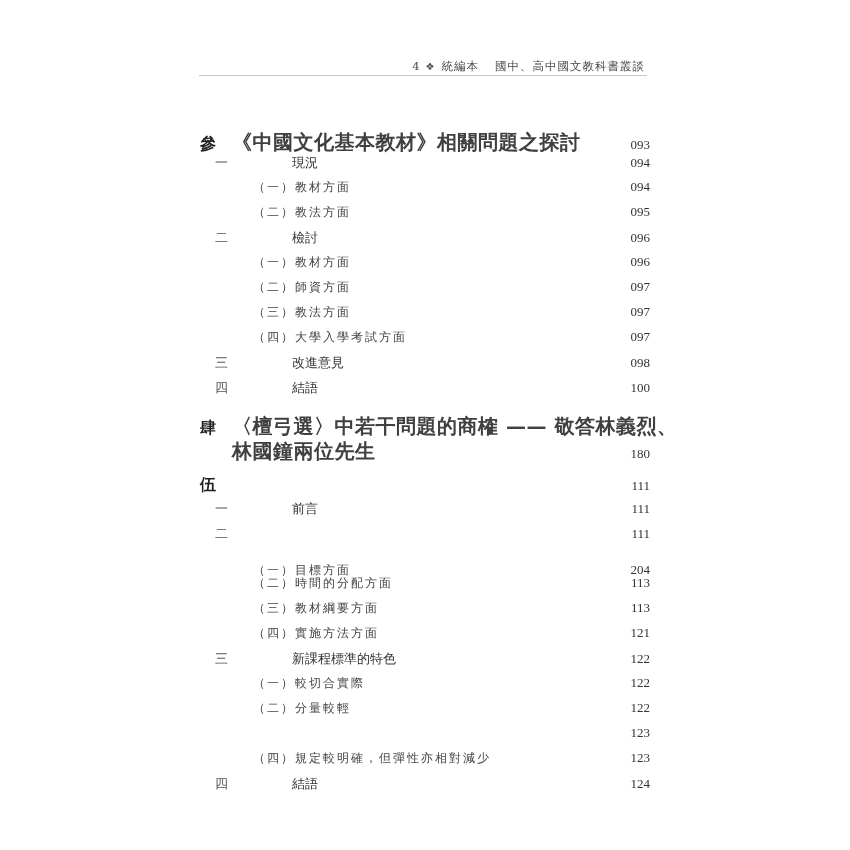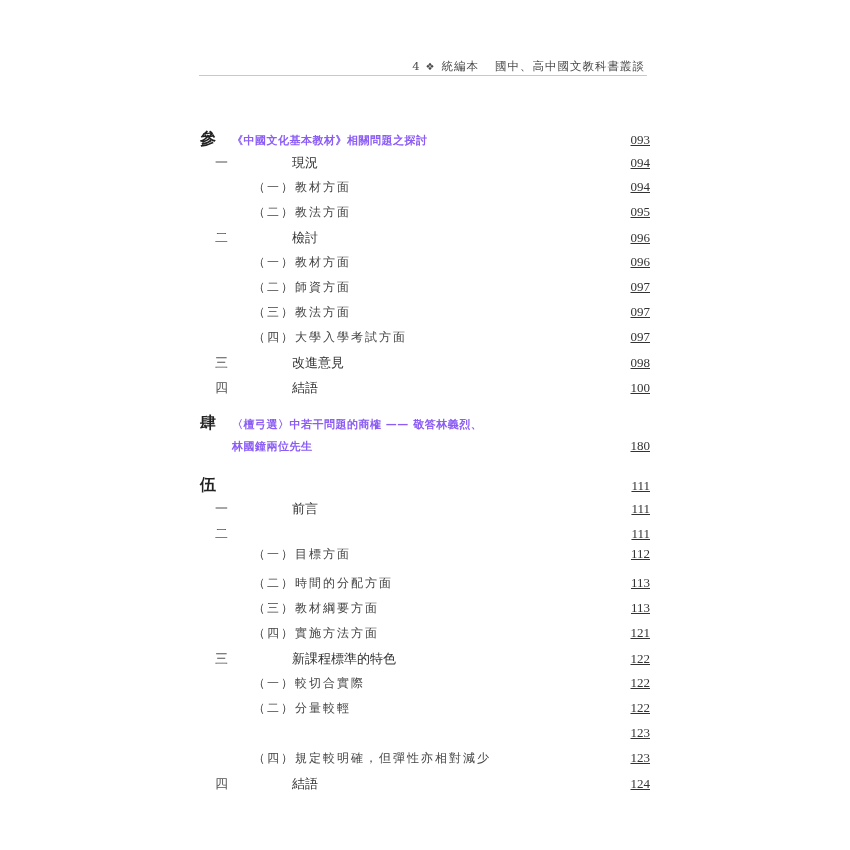--- a/index.html
+++ b/index.html
@@ -69,33 +69,32 @@
       left: 0; right: 0;
       bottom: 0;
       border-bottom: 1px dotted #555;
     }
     .toc-row .page {
       flex: 0 0 auto;
       font-family: "Liberation Serif", "DejaVu Serif", serif;
       font-size: 13px;
       color: #333;
       text-align: right;
-      text-decoration: underline;
     }
     
     .lvl-0 .num {
       width: 32px;
       font-size: 16px;
       font-weight: bold;
       color: #222;
     }
     .lvl-0 .title {
-      font-size: 11px;
+      font-size: 20px;
       font-weight: bold;
-      color: #8b5cf6;
+      color: #404040;
       letter-spacing: 0.5px;
     }
     .lvl-0 .page { font-size: 13px; }
     
     .lvl-1 .num {
       width: 33px;
       padding-left: 15px;
       box-sizing: content-box;
       font-size: 13px;
       color: #555;
@@ -216,25 +215,25 @@
   <span class="num">一</span>
   <span class="title">前言</span>
   <span class="leader"></span>
   <span class="page">111</span>
 </div>
 <div class="toc-row lvl-1" style="top:525px">
   <span class="num">二</span>
   <span class="leader"></span>
   <span class="page">111</span>
 </div>
-<div class="toc-row lvl-2" style="top:546px">
+<div class="toc-row lvl-2" style="top:562px">
   <span class="num"></span>
   <span class="title">（一）目標方面</span>
   <span class="leader"></span>
-  <span class="page">112</span>
+  <span class="page">204</span>
 </div>
 <div class="toc-row lvl-2" style="top:575px">
   <span class="num"></span>
   <span class="title">（二）時間的分配方面</span>
   <span class="leader"></span>
   <span class="page">113</span>
 </div>
 <div class="toc-row lvl-2" style="top:600px">
   <span class="num"></span>
   <span class="title">（三）教材綱要方面</span>

